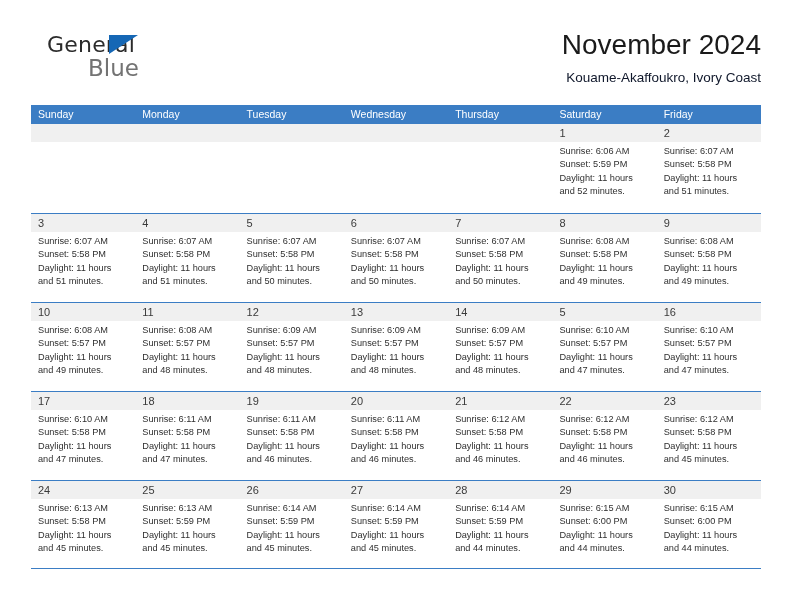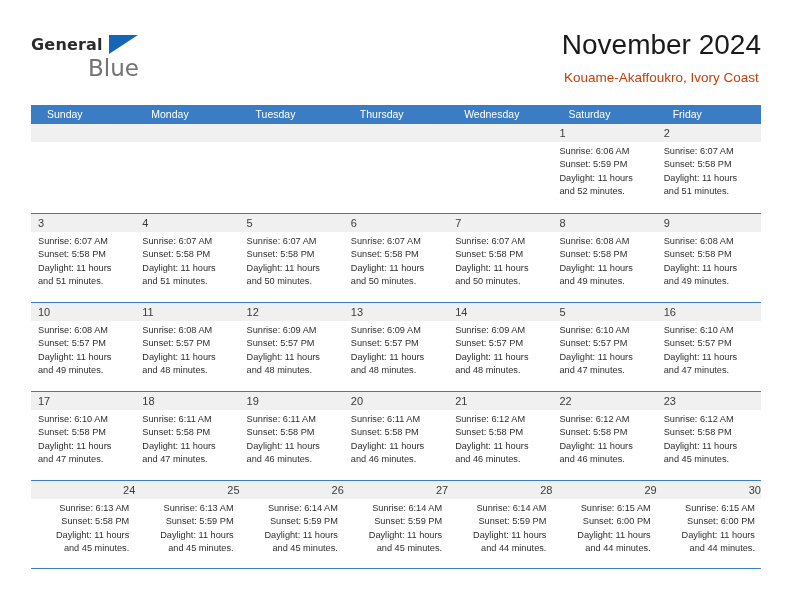--- a/index.html
+++ b/index.html
@@ -31,27 +31,27 @@
   }
   .logo {
     position: absolute;
     left: 0;
     top: 4px;
     width: 200px;
     height: 56px;
   }
   .logo-general {
     position: absolute;
-    left: 0;
+    left: 16px;
     top: 0;
-    font-size: 16px;
+    font-size: 22px;
     letter-spacing: 0.2px;
     color: #2b2b2b;
     font-family: "DejaVu Sans", sans-serif;
-    font-weight: 700;
+    font-weight: 400;
     line-height: 26px;
   }
   .logo-triangle {
     position: absolute;
     left: 78px;
     top: 3px;
     width: 0;
     height: 0;
     border-left: 29px solid #1567b5;
     border-bottom: 19px solid transparent;
@@ -64,33 +64,33 @@
     color: #737373;
     font-family: "DejaVu Sans", sans-serif;
     font-weight: 400;
     line-height: 27px;
   }
 
   .title-block {
     position: absolute;
     right: 0;
     top: 0;
-    text-align: center;
+    text-align: right;
   }
   .cal-title {
     font-size: 28px;
     font-weight: 400;
     color: #1a1a1a;
     line-height: 34px;
     white-space: nowrap;
   }
   .cal-subtitle {
     font-size: 13.5px;
     font-weight: 400;
-    color: #c2410c;
+    color: #0f172a;
     line-height: 20px;
     margin-top: 6px;
     white-space: nowrap;
   }
 
   
   .calendar {
     position: absolute;
     left: 31px;
     top: 105px;
@@ -100,39 +100,38 @@
     display: flex;
     width: 100%;
     background: #3b7dc4;
     height: 19px;
   }
   .dow-cell {
     flex: 1 1 0;
     font-size: 10.5px;
     color: #ffffff;
     line-height: 19px;
-    padding-left: 16px;
+    padding-left: 7px;
     box-sizing: border-box;
     white-space: nowrap;
     overflow: hidden;
   }
 
   .week-row {
     display: flex;
     width: 100%;
     border-top: 1.3px solid #3b7dc4;
     height: 89px;
     box-sizing: border-box;
   }
   .week-row:first-of-type {
     border-top: none;
   }
   .week-row.last {
     border-bottom: 1.3px solid #3b7dc4;
-    text-align: right;
   }
   .day-cell {
     flex: 1 1 0;
     box-sizing: border-box;
     position: relative;
     overflow: hidden;
   }
   .day-num {
     height: 18px;
     background: #f0f0f0;
@@ -175,22 +174,22 @@
     </div>
 
   </div>
 
   <div class="calendar">
 
     <div class="dow-row">
       <div class="dow-cell">Sunday</div>
       <div class="dow-cell">Monday</div>
       <div class="dow-cell">Tuesday</div>
+      <div class="dow-cell">Wednesday</div>
       <div class="dow-cell">Thursday</div>
-      <div class="dow-cell">Wednesday</div>
       <div class="dow-cell">Saturday</div>
       <div class="dow-cell">Friday</div>
     </div>
 
     <div id="weeks-container">
         <div class="week-row">
           <div class="day-cell empty">
             <div class="day-num"></div>
             <div class="day-body">
               <div class="day-line"></div>

